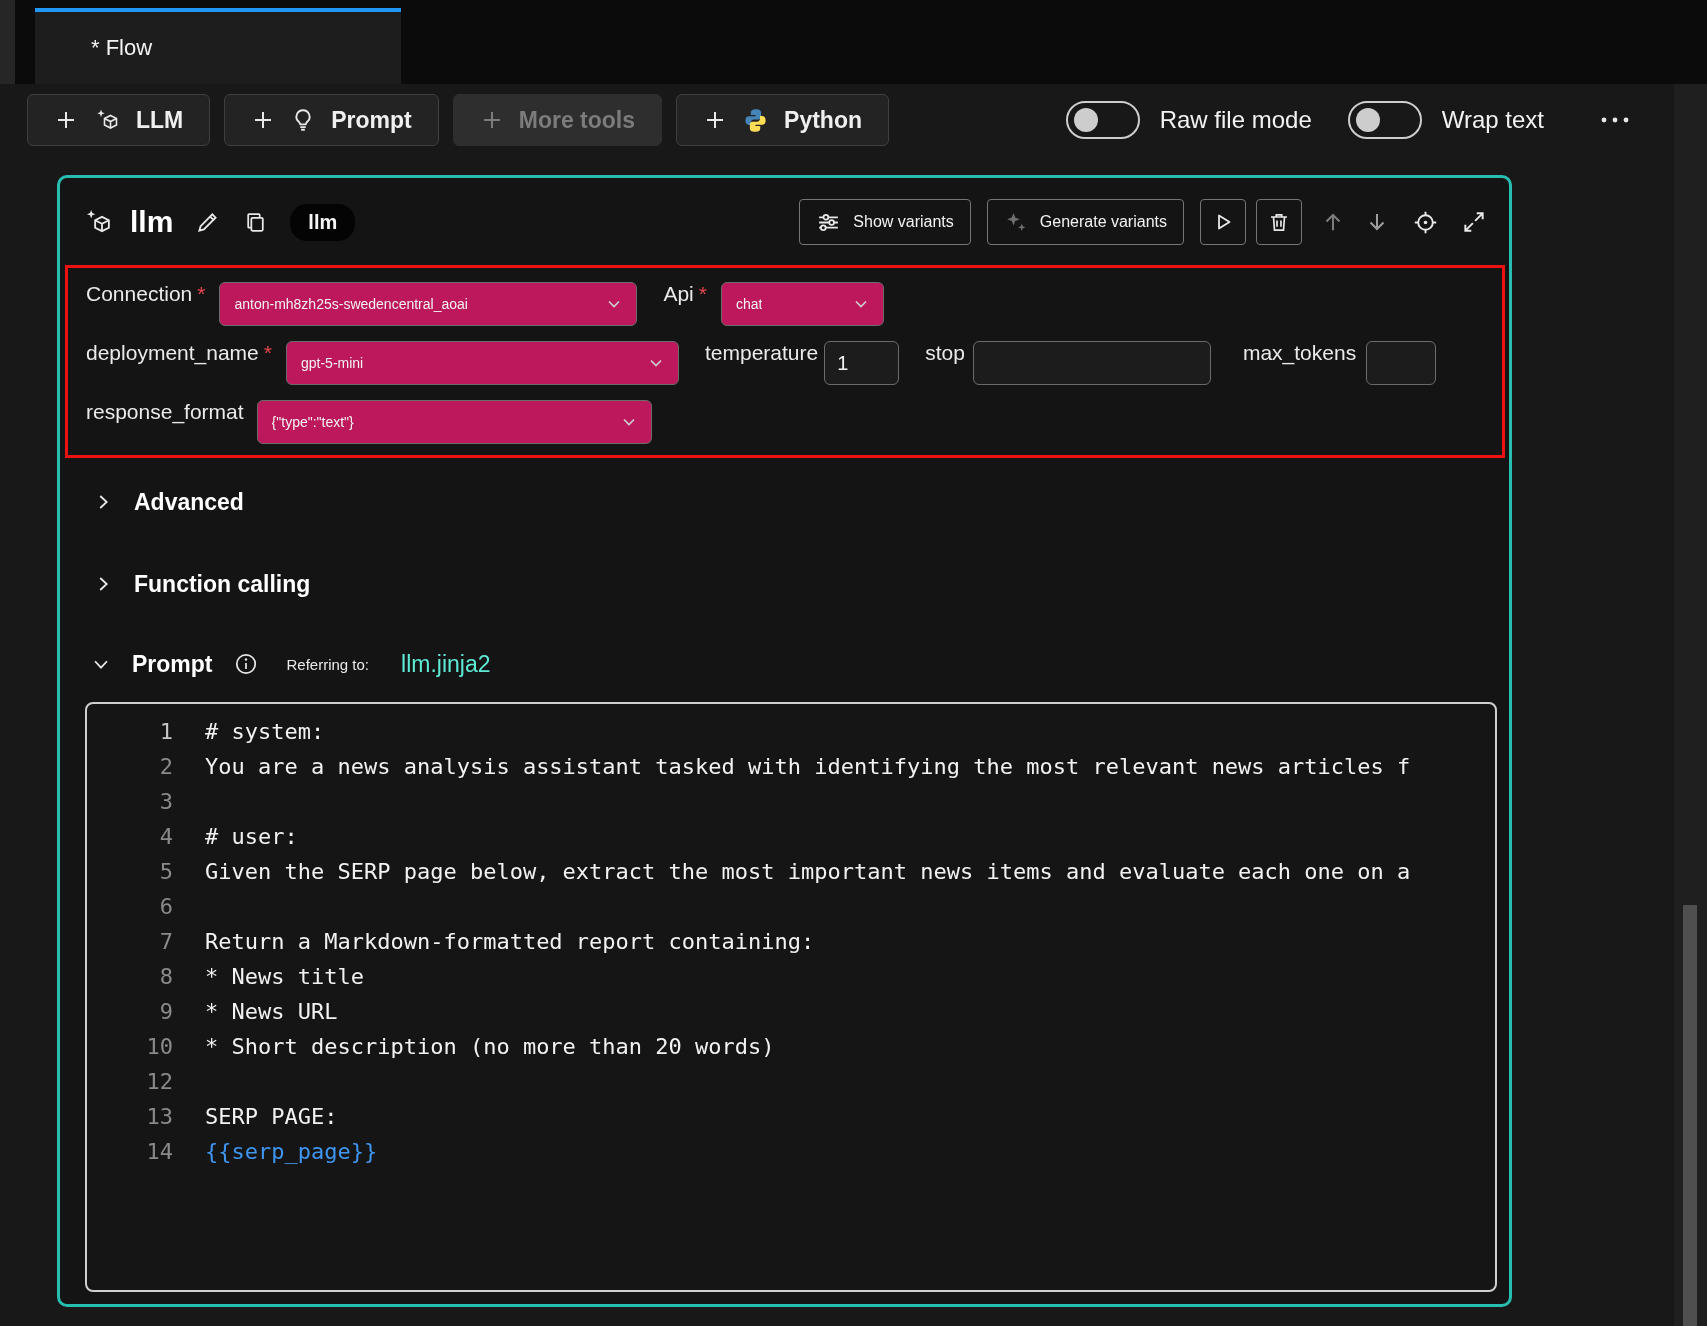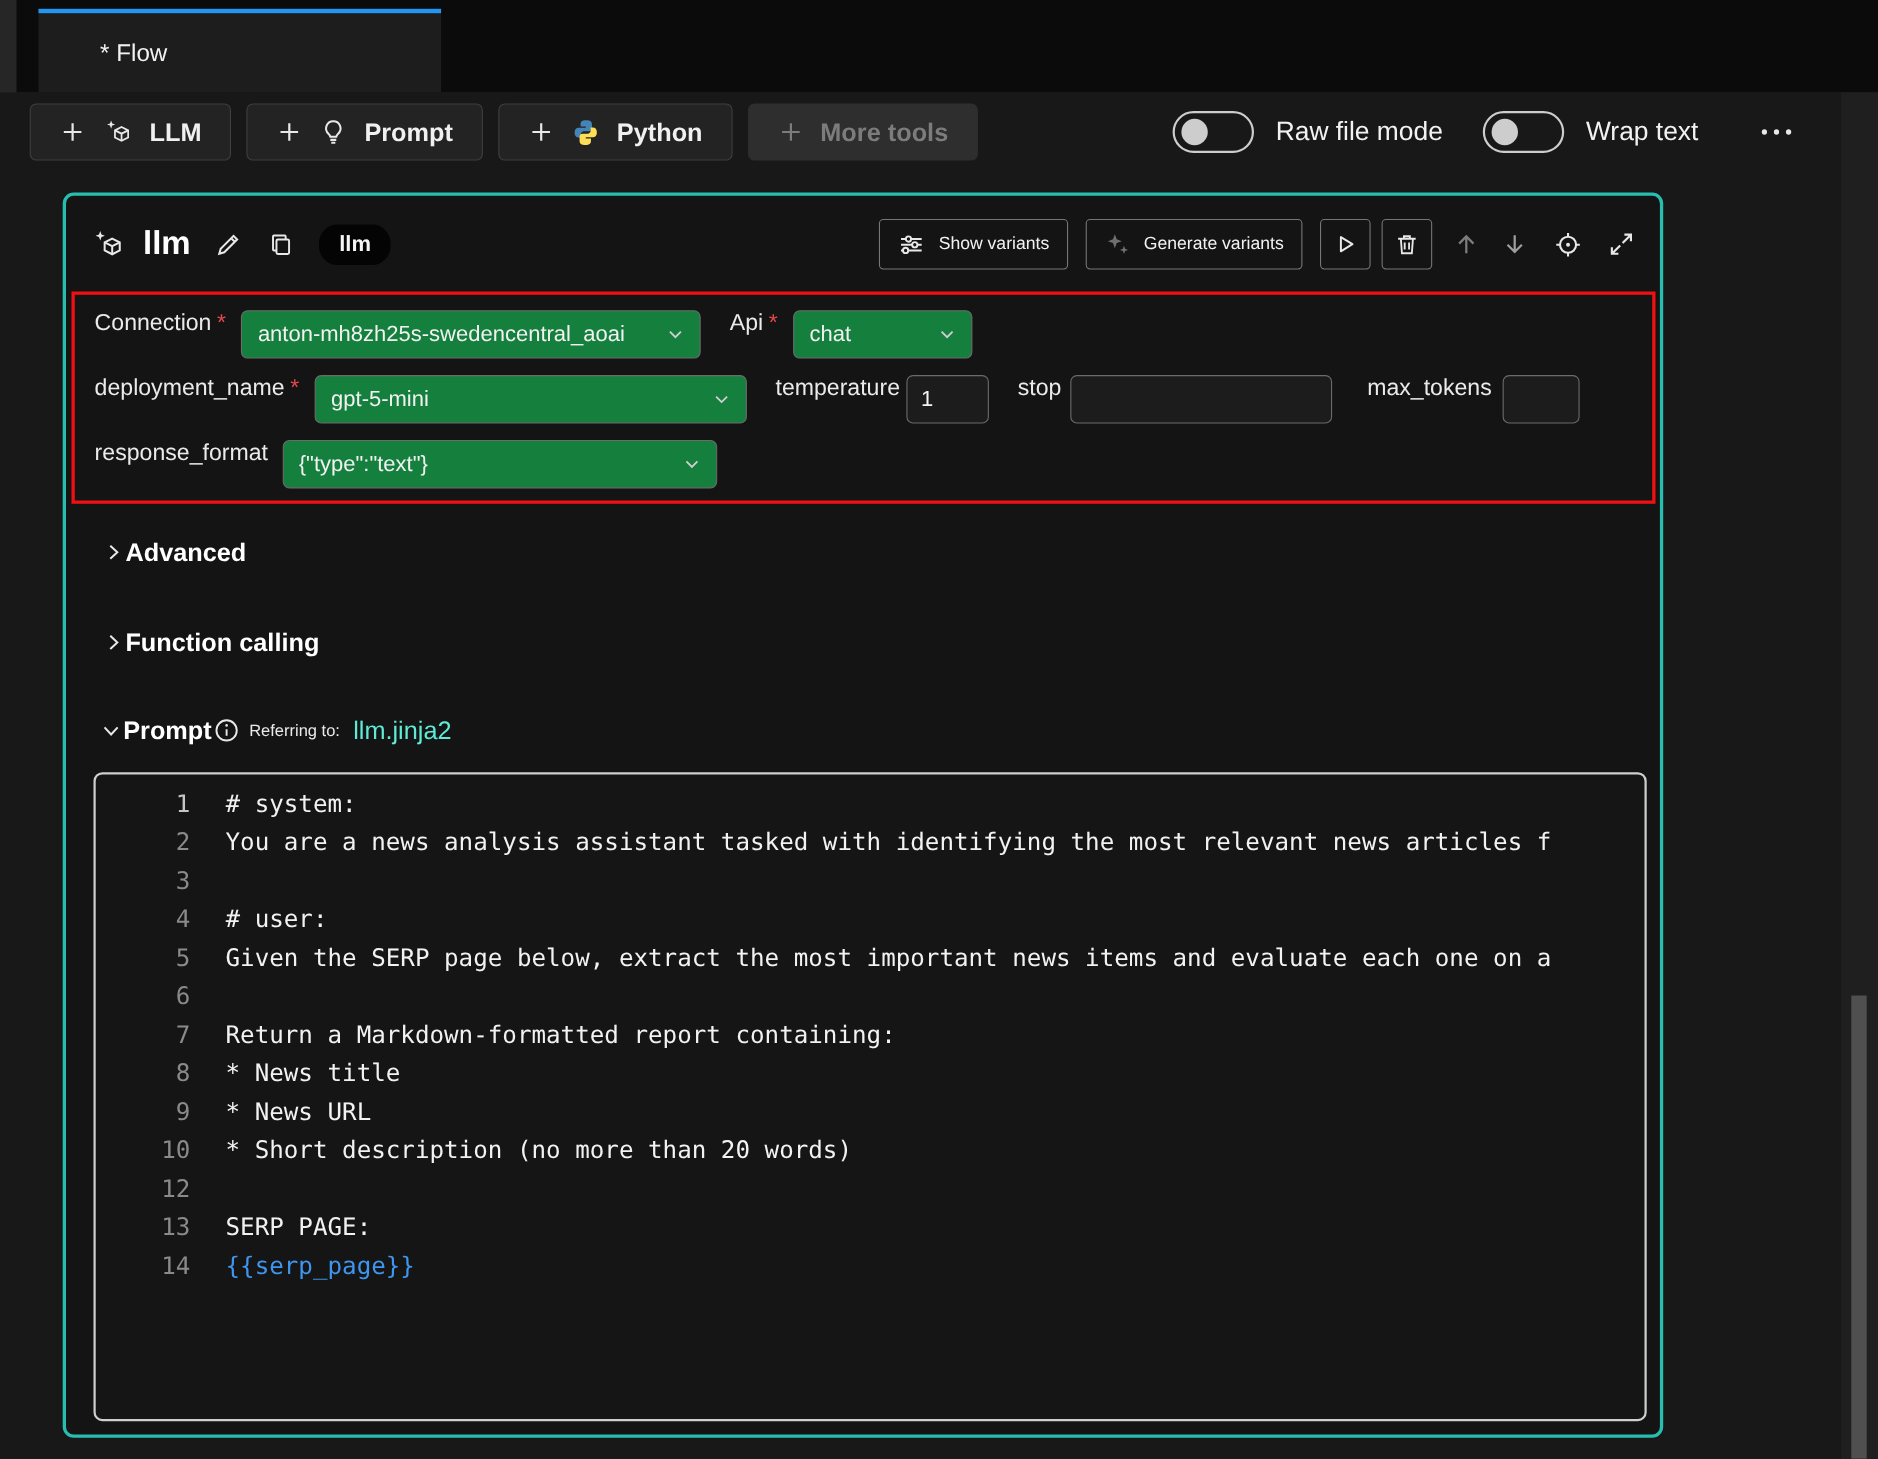--- a/index.html
+++ b/index.html
@@ -49,28 +49,28 @@
     display:flex; align-items:center; justify-content:center; cursor:pointer; }
   .hico { display:flex; align-items:center; justify-content:center; cursor:pointer; }
 
   
   .param-panel { position:absolute; top:87px; left:5px; width:1440px; height:193px;
     border:3px solid #ee1111; padding:14px 18px 0 18px; }
   .prow { display:flex; align-items:flex-start; height:48px; margin-bottom:11px; }
   .plabel { font-size:21px; color:#eaeaea; white-space:nowrap; }
   .req { color:#e5484d; margin:0 6px 0 5px; font-size:21px; }
   .dd { display:flex; align-items:center; justify-content:space-between; gap:8px;
-    background:#15803d; border:1px solid #6b6b6b; border-radius:6px; height:44px;
-    padding:0 12px 0 14px; font-size:20px; color:#f2f2f2; cursor:pointer; flex:none; }
+    background:#be185d; border:1px solid #6b6b6b; border-radius:6px; height:44px;
+    padding:0 12px 0 14px; font-size:14px; color:#f2f2f2; cursor:pointer; flex:none; }
   .dd .val { overflow:hidden; white-space:nowrap; }
   .inp { background:#1c1c1c; border:1px solid #6b6b6b; border-radius:6px; height:44px;
     padding:0 12px; font-size:20px; color:#f2f2f2; font-family:inherit; flex:none; }
 
   
-  .sec { position:absolute; display:flex; align-items:center; height:48px; cursor:pointer; }
+  .sec { position:absolute; display:flex; align-items:center; gap:20px; height:48px; cursor:pointer; }
   .sec-title { font-size:23px; font-weight:700; color:#ffffff; }
   .ref-text { font-size:15px; color:#eaeaea; margin-left:8px; }
   .ref-link { font-size:23px; color:#5eead4; margin-left:12px; cursor:pointer; }
 
   
   .editor { position:absolute; top:524px; left:25px; width:1412px; height:590px;
     background:#151515; border:2px solid #cfcfcf; border-radius:8px; overflow:hidden;
     padding-top:10px; cursor:text; }
   .cl { display:flex; height:35px; line-height:35px;
     font-family:"DejaVu Sans Mono", monospace; font-size:22px; white-space:pre; }
@@ -113,41 +113,41 @@
           </svg>
         </span>
       <span>
         <svg width="26" height="26" viewBox="0 0 24 24" fill="none" stroke="#e8e8e8" stroke-width="1.7">
           <path d="M12 3a6 6 0 0 0-3.9 10.6c.8.7 1.2 1.5 1.4 2.4h5c.2-.9.6-1.7 1.4-2.4A6 6 0 0 0 12 3z"></path>
           <path d="M9.5 18.6h5M10.3 21h3.4"></path>
         </svg>
         </span>
       <span>Prompt</span>
     </div>
+    <div class="tbtn disabled">
+      <span>
+        <svg width="24" height="24" viewBox="0 0 24 24">
+            <path d="M12 4v16M4 12h16" stroke="#7c7c7c" stroke-width="2" fill="none"></path>
+          </svg>
+        </span>
+      <span>More tools</span>
+    </div>
     <div class="tbtn">
       <span>
         <svg width="24" height="24" viewBox="0 0 24 24">
             <path d="M12 4v16M4 12h16" stroke="#e8e8e8" stroke-width="2" fill="none"></path>
           </svg>
         </span>
       <span>
         <svg width="27" height="27" viewBox="0 0 24 24">
           <path fill="#4584b6" d="M12 2c-3 0-4.2 1.3-4.2 3v2.2H12v1H6.2C4.3 8.2 3 9.5 3 12.1s1.3 3.9 3.2 3.9H8v-2.4C8 12.1 9.2 11 10.6 11h4C16 11 17 10 17 8.6V5c0-1.7-1.4-3-4-3h-1z"></path>
           <path fill="#ffde57" d="M12 22c3 0 4.2-1.3 4.2-3v-2.2H12v-1h5.8c1.9 0 3.2-1.3 3.2-3.9s-1.3-3.9-3.2-3.9H16v2.4c0 1.5-1.2 2.6-2.6 2.6h-4C8 13 7 14 7 15.4V19c0 1.7 1.4 3 4 3h1z"></path>
         </svg>
         </span>
       <span>Python</span>
-    </div>
-    <div class="tbtn disabled">
-      <span>
-        <svg width="24" height="24" viewBox="0 0 24 24">
-            <path d="M12 4v16M4 12h16" stroke="#7c7c7c" stroke-width="2" fill="none"></path>
-          </svg>
-        </span>
-      <span>More tools</span>
     </div>
     <div class="spacer"></div>
     <div class="toggle">
       <div class="knob"></div>
     </div>
     <span class="toggle-label">Raw file mode</span>
     <div class="toggle">
       <div class="knob"></div>
     </div>
     <span class="toggle-label">Wrap text</span>

